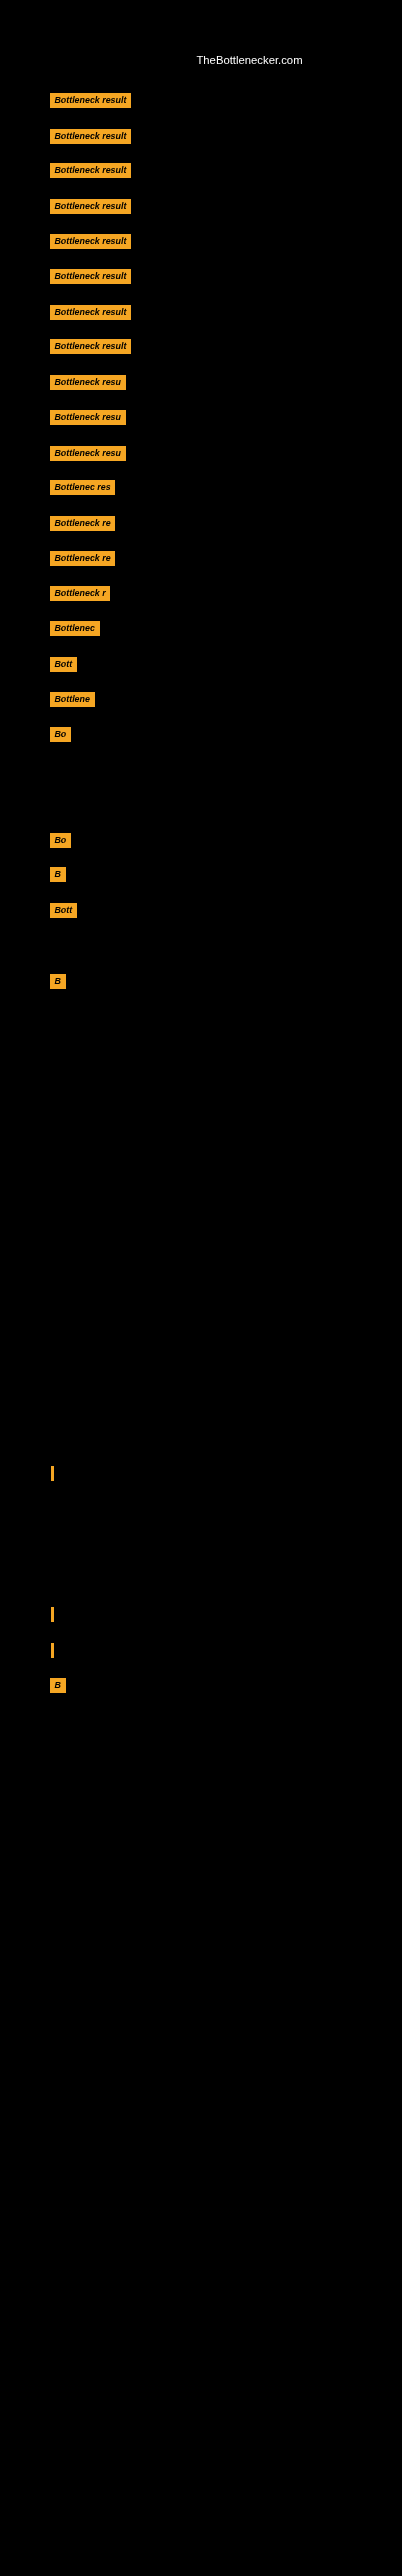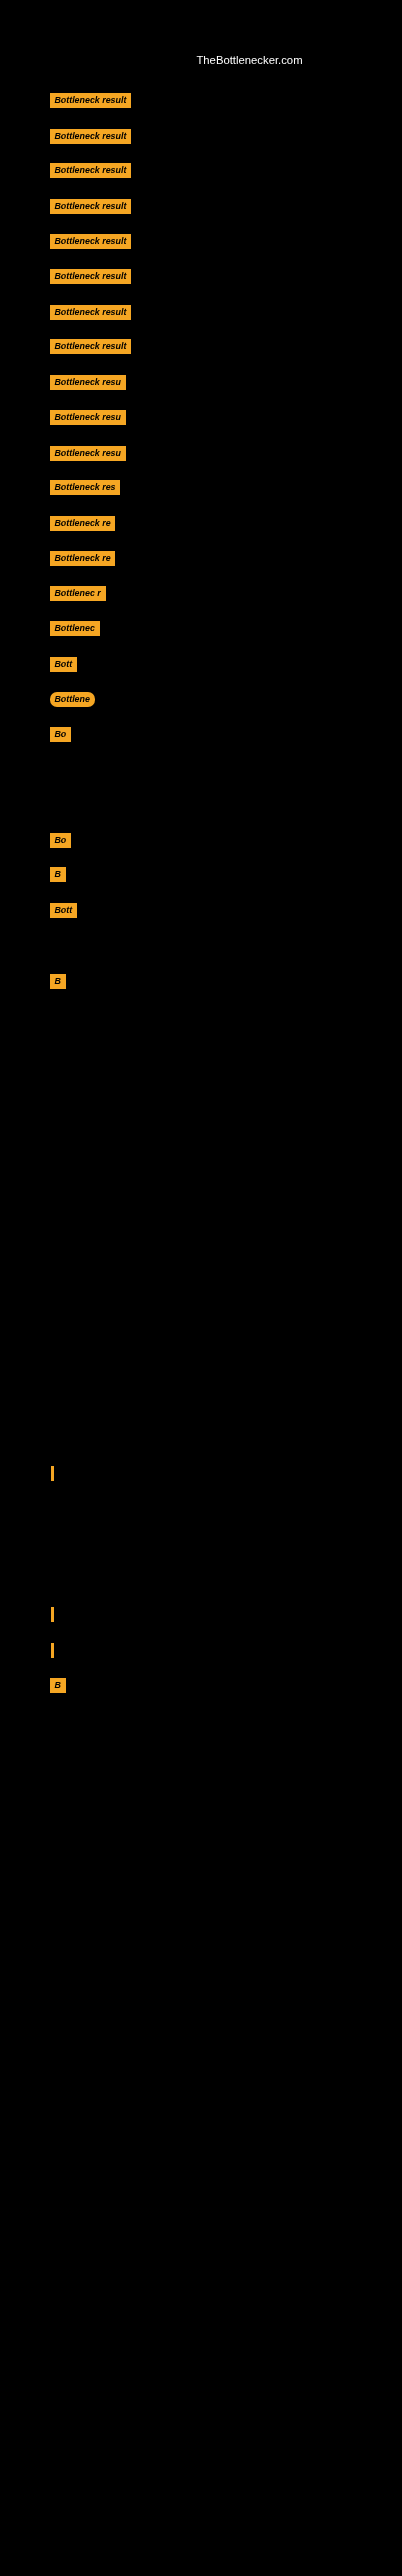--- a/index.html
+++ b/index.html
@@ -50,27 +50,27 @@
     <div class="bottleneck-badge" style="top: 81px; max-width: 101px;">Bottleneck result</div>
     <div class="bottleneck-badge" style="top: 115px; max-width: 101px;">Bottleneck result</div>
     <div class="bottleneck-badge" style="top: 151px; max-width: 101px;">Bottleneck result</div>
     <div class="bottleneck-badge" style="top: 186px; max-width: 101px;">Bottleneck result</div>
     <div class="bottleneck-badge" style="top: 221px; max-width: 95px;">Bottleneck result</div>
     <div class="bottleneck-badge" style="top: 257px; max-width: 95px;">Bottleneck result</div>
     <div class="bottleneck-badge" style="top: 291px; max-width: 90px;">Bottleneck result</div>
     <div class="bottleneck-badge" style="top: 327px; max-width: 85px;">Bottleneck resu</div>
     <div class="bottleneck-badge" style="top: 362px; max-width: 85px;">Bottleneck resu</div>
     <div class="bottleneck-badge" style="top: 398px; max-width: 82px;">Bottleneck resu</div>
-    <div class="bottleneck-badge" style="top: 432px; max-width: 76px;">Bottleneck res</div>
+    <div class="bottleneck-badge" style="top: 432px; max-width: 76px;">Bottlenec res</div>
     <div class="bottleneck-badge" style="top: 468px; max-width: 71px;">Bottleneck re</div>
     <div class="bottleneck-badge" style="top: 503px; max-width: 68px;">Bottleneck re</div>
-    <div class="bottleneck-badge" style="top: 538px; max-width: 63px;">Bottlenec r</div>
+    <div class="bottleneck-badge" style="top: 538px; max-width: 63px;">Bottleneck r</div>
     <div class="bottleneck-badge" style="top: 573px; max-width: 55px;">Bottlenec</div>
     <div class="bottleneck-badge" style="top: 609px; max-width: 36px;">Bott</div>
-    <div class="bottleneck-badge" style="top: 644px; max-width: 50px; border-radius: 7px;">Bottlene</div>
+    <div class="bottleneck-badge" style="top: 644px; max-width: 50px;">Bottlene</div>
     <div class="bottleneck-badge" style="top: 679px; max-width: 26px;">Bo</div>
     <div class="bottleneck-badge" style="top: 785px; max-width: 26px;">Bo</div>
     <div class="bottleneck-badge" style="top: 819px; max-width: 17.7px;">B</div>
     <div class="bottleneck-badge" style="top: 855px; max-width: 36px;">Bott</div>
     <div class="bottleneck-badge" style="top: 926px; max-width: 17.7px;">B</div>
     <div style="position: absolute; left: 3.2px; top: 1418px; width: 2.4px; height: 14.5px; background-color: rgb(245, 166, 35);"></div>
     <div style="position: absolute; left: 3.2px; top: 1559px; width: 2.4px; height: 14.5px; background-color: rgb(245, 166, 35);"></div>
     <div style="position: absolute; left: 3.2px; top: 1595px; width: 2.4px; height: 14.5px; background-color: rgb(245, 166, 35);"></div>
     <div class="bottleneck-badge" style="top: 1630px; max-width: 17.7px;">B</div>
   </div>

